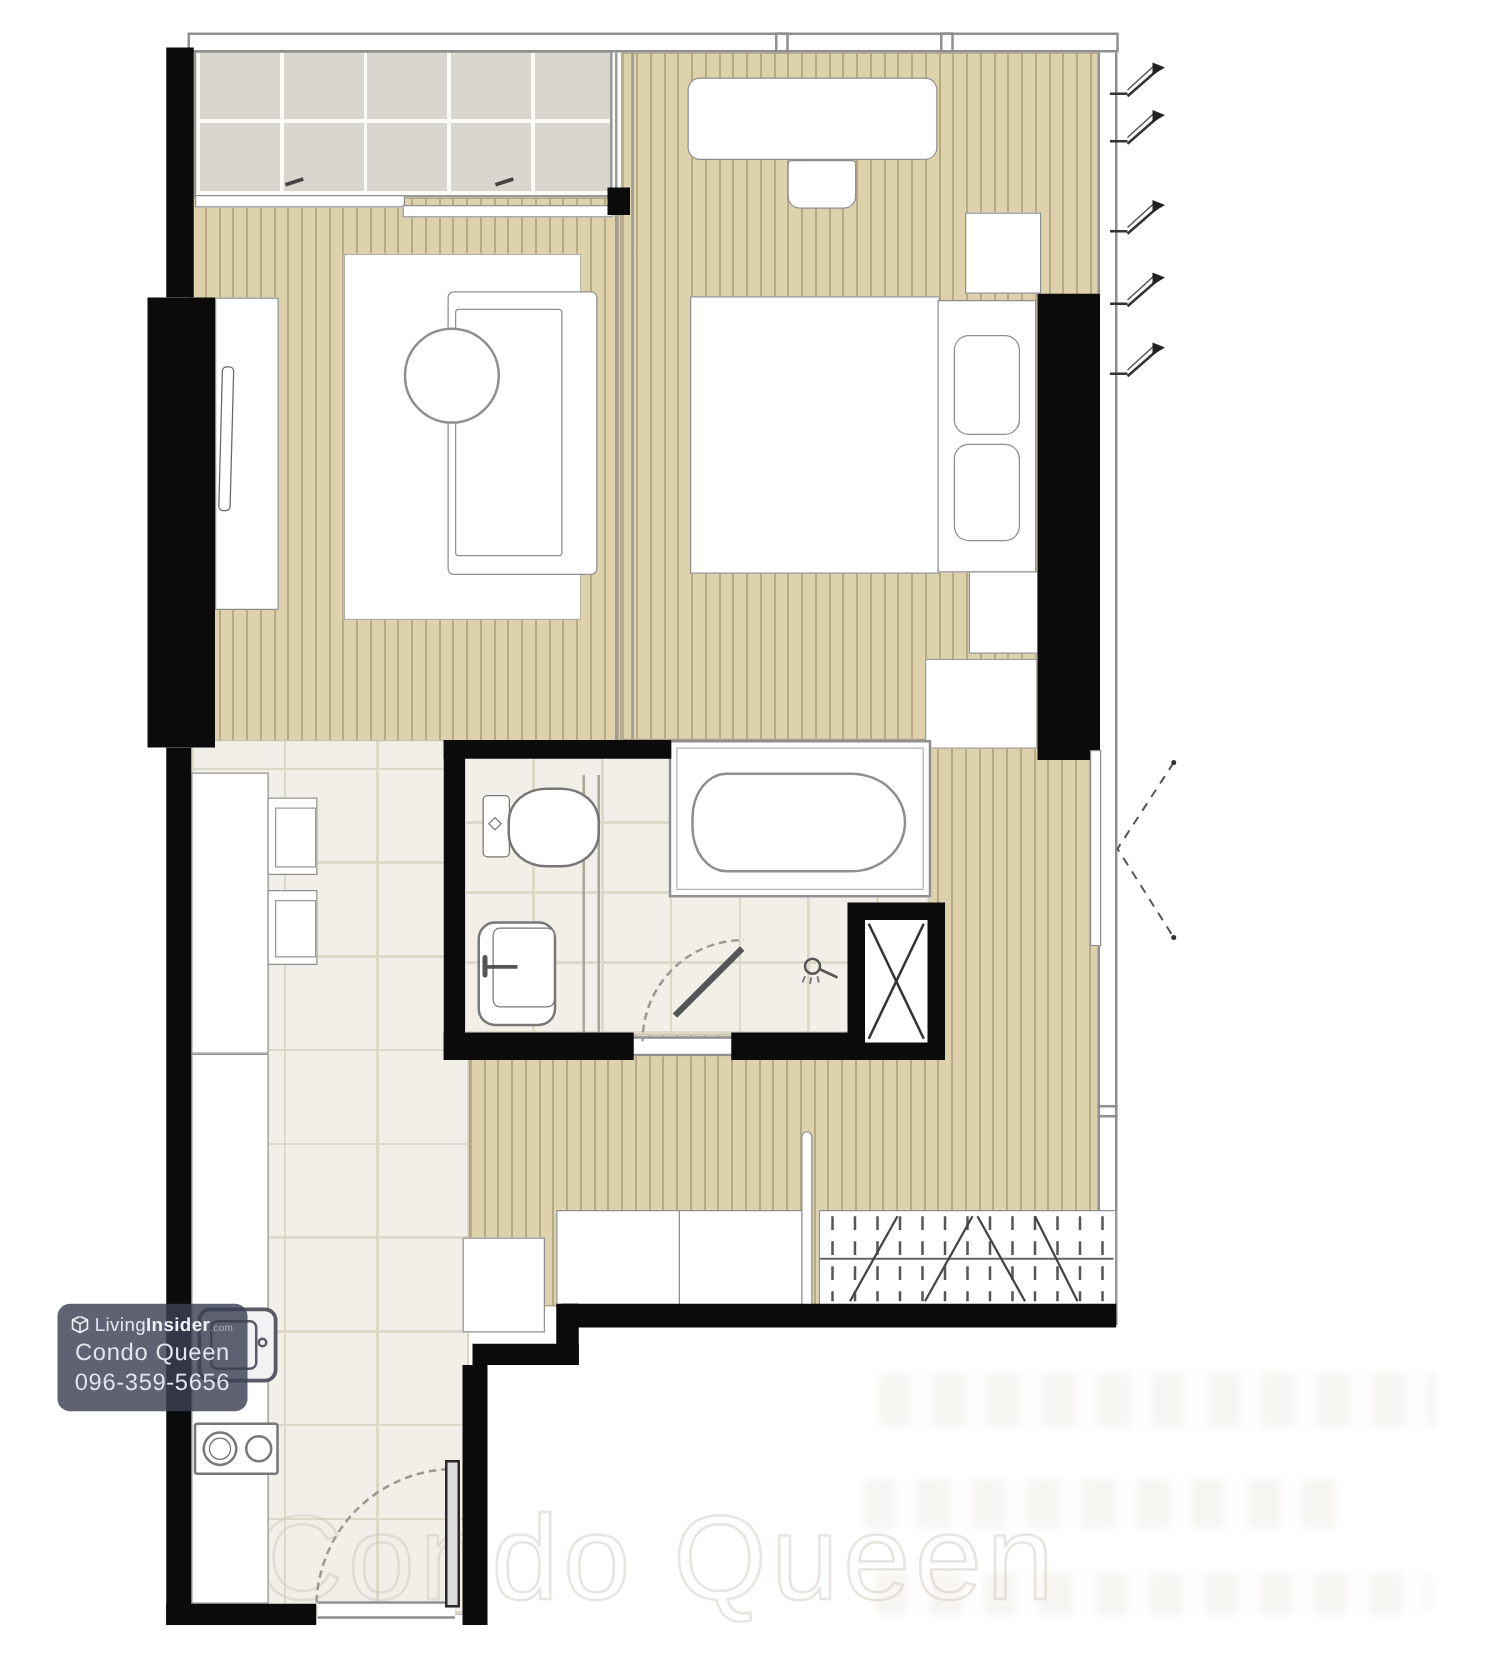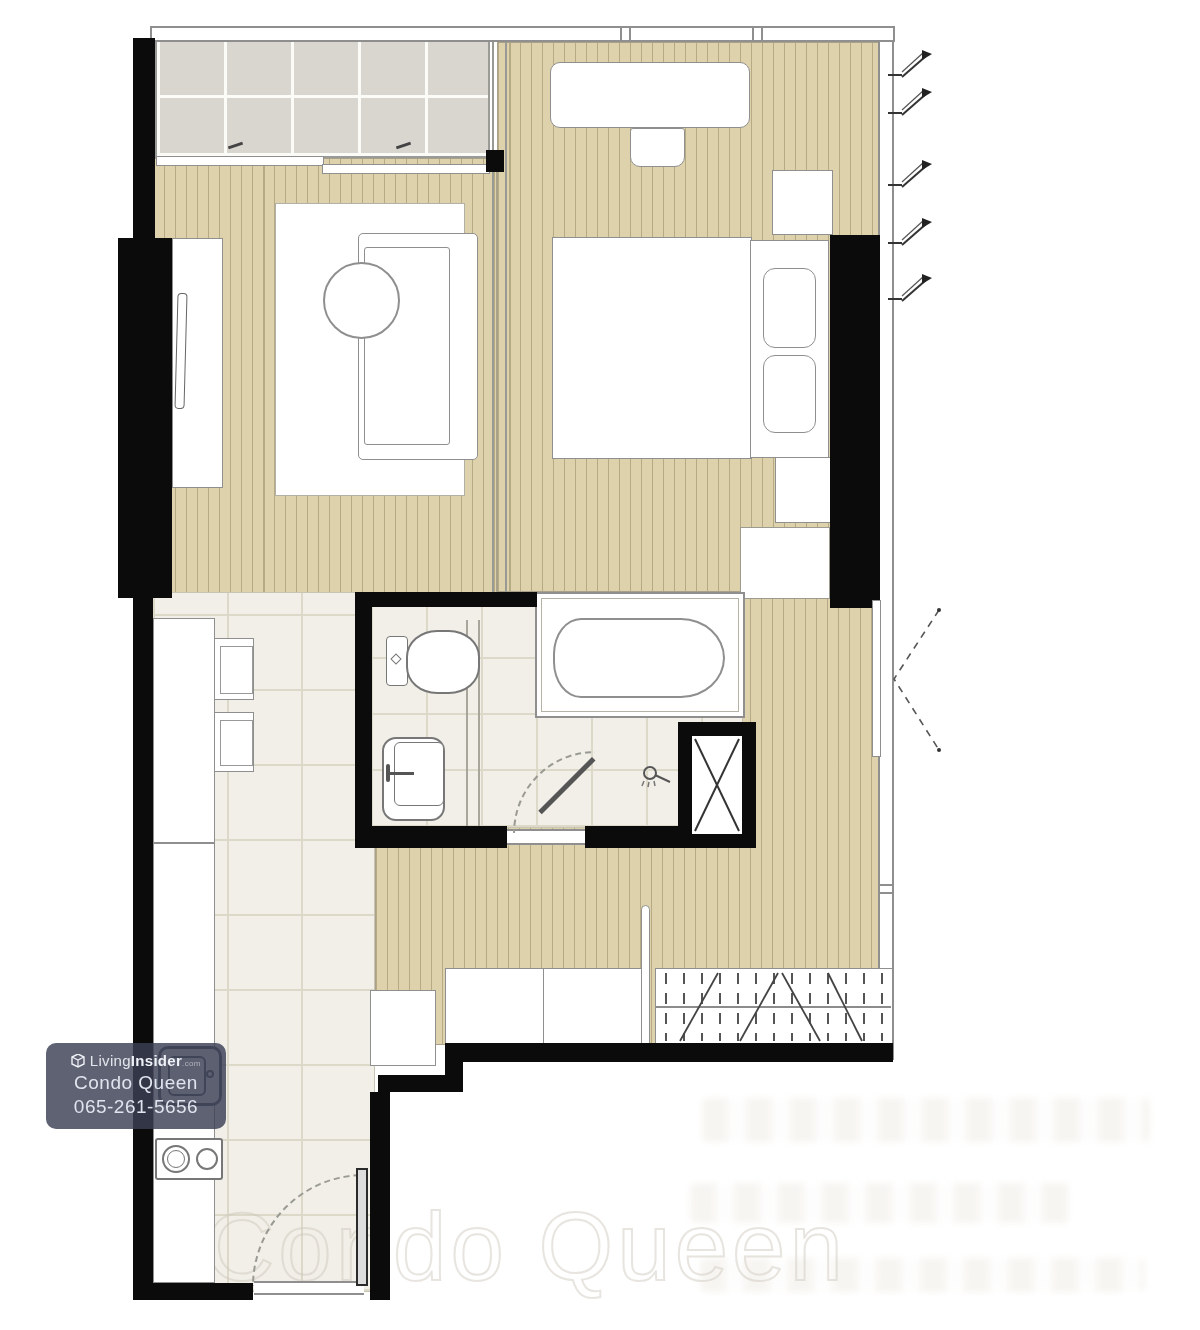--- a/index.html
+++ b/index.html
@@ -214,25 +214,25 @@
       <polygon points="34,2 44,6 34,12" fill="#222"></polygon>
     </svg>
 
   <div class="abs z4" style="left:872px;top:600px;width:9px;height:157px;background:#fff;border:1.5px solid #8f8f8f;"></div>
   <svg class="abs z4" style="left:881px;top:604px;" width="62" height="152" viewBox="0 0 62 152">
     <path d="M58,6 L13,75 L58,146" fill="none" stroke="#555" stroke-width="1.6" stroke-dasharray="7 6"></path>
     <circle cx="58" cy="6" r="2" fill="#333"></circle>
       <circle cx="58" cy="146" r="2" fill="#333"></circle>
   </svg>
 
-  <div class="abs wm z5" style="left:46px;top:1043px;width:180px;height:86px;">
+  <div class="abs wm z5" style="left:46px;top:1043px;width:152px;height:86px;">
     <div class="r1">
       <svg style="display:inline-block;vertical-align:-2px;" width="14" height="14" viewBox="0 0 14 14">
         <path d="M7 0 L13 3 L13 10 L7 13 L1 10 L1 3 Z" fill="none" stroke="#eef1f6" stroke-width="1.4"></path>
         <path d="M1 3 L7 6 L13 3 M7 6 L7 13" fill="none" stroke="#eef1f6" stroke-width="1.2"></path>
       </svg>
       <span class="light">Living</span><span class="boldp">Insider</span><span class="tld">.com</span>
     </div>
     <div class="r2">Condo Queen</div>
-    <div class="r3">065-261-5656</div>
+    <div class="r3">096-359-5656</div>
   </div>
 
 </div>
 
 </body></html>

